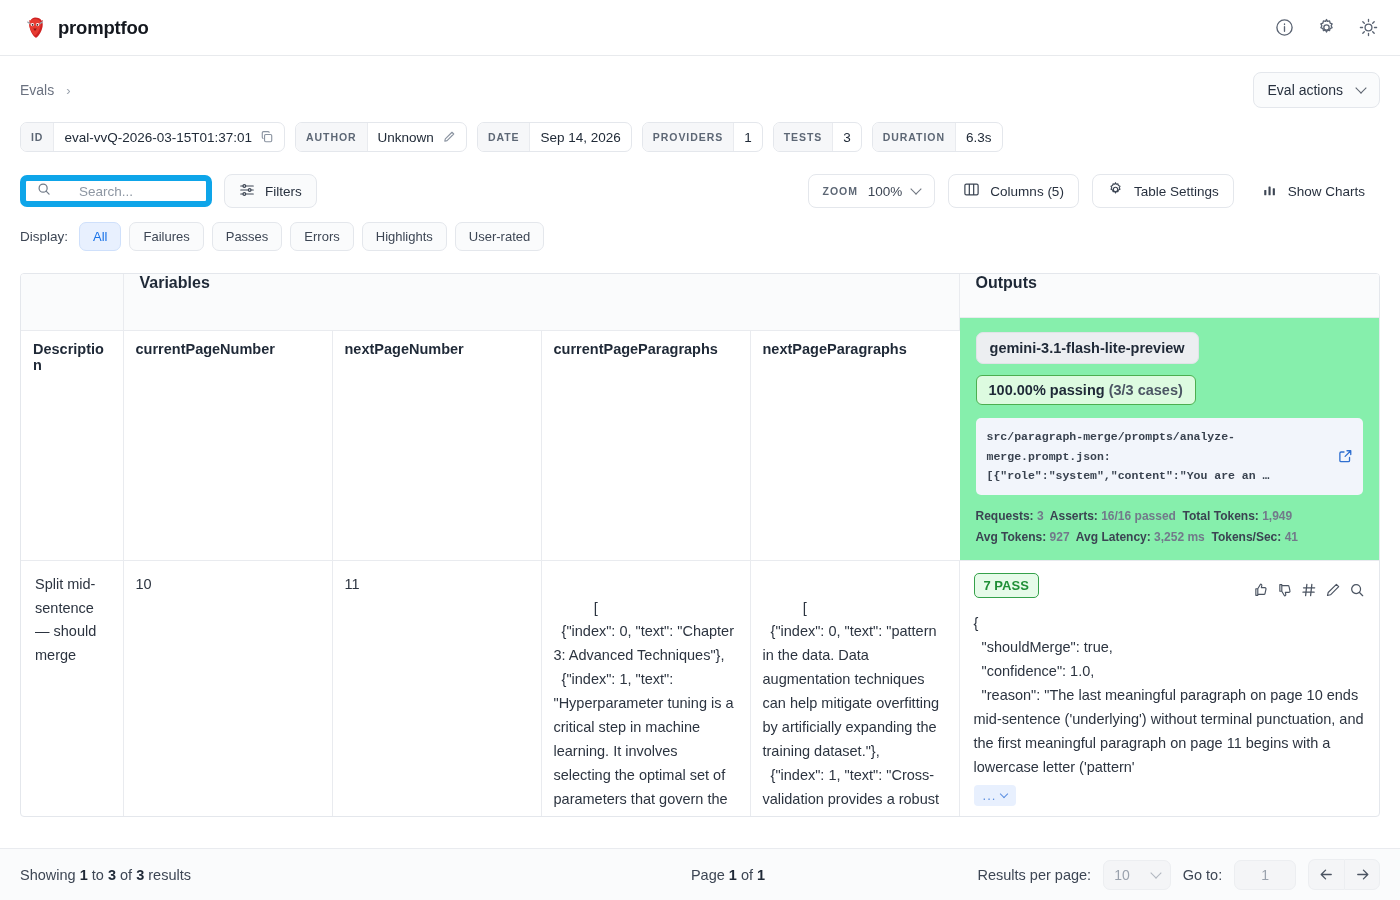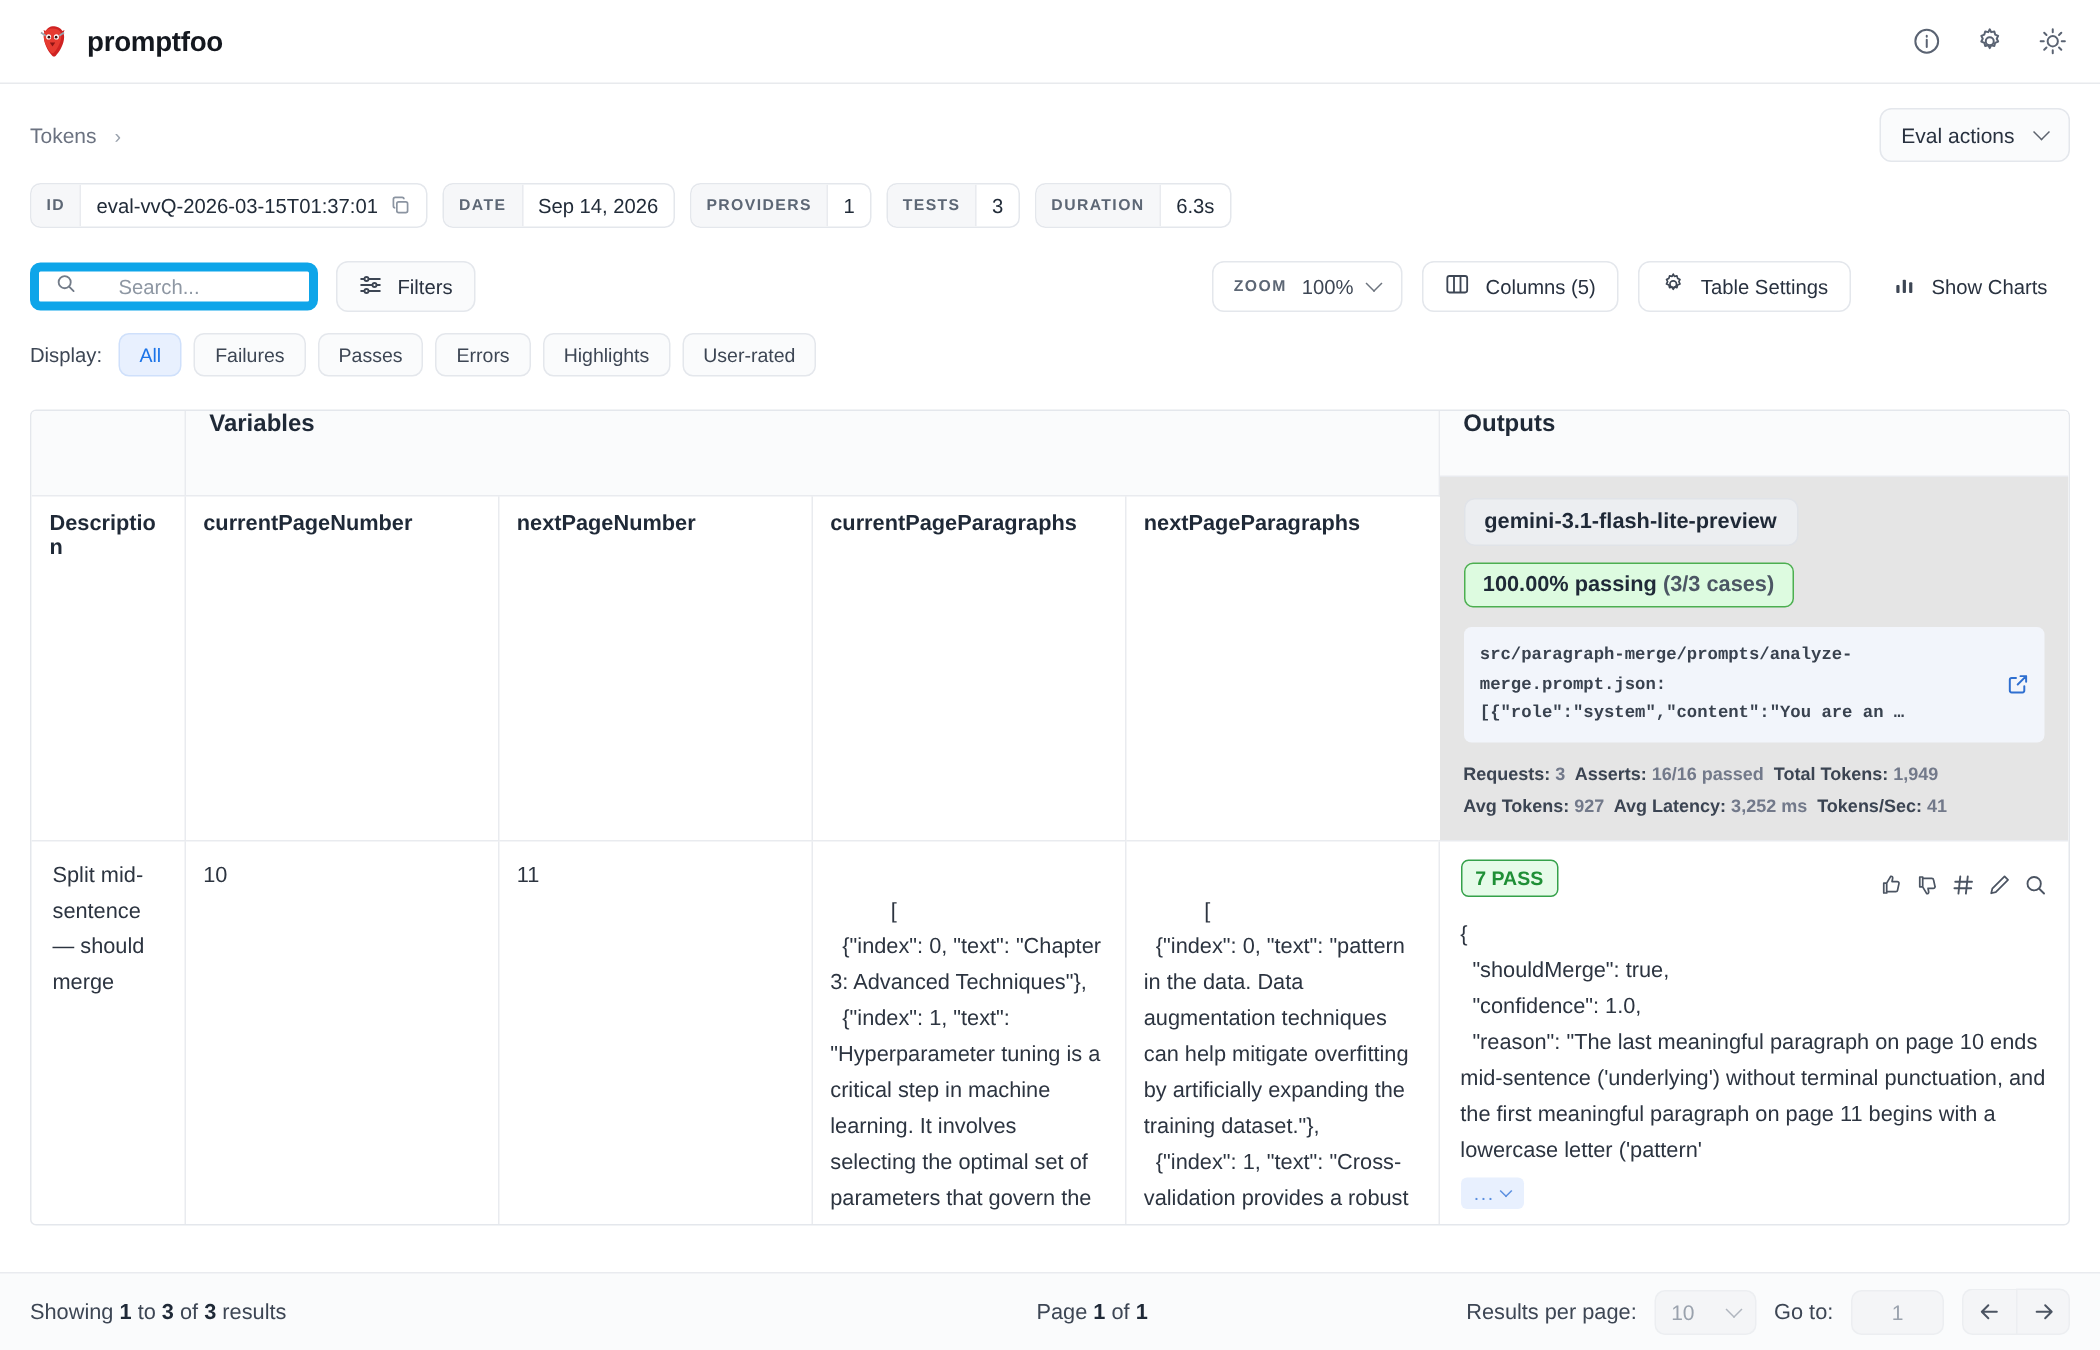--- a/index.html
+++ b/index.html
@@ -223,21 +223,21 @@
     font-size: 14.5px;
     font-weight: bold;
     color: #1f2937;
     vertical-align: bottom;
     height: 180px;
     word-break: break-word;
     background: #fff;
   }
   .prompt-head {
     padding: 14px 16px 12px 16px;
-    background: #e5e5e5;
+    background: #86efac;
     vertical-align: top;
   }
   .provider-chip {
     display: inline-block;
     background: #eceef1;
     border: 1px solid #e0e3e8;
     border-radius: 7px;
     padding: 7px 13px;
     font-size: 14.5px;
     font-weight: bold;
@@ -419,37 +419,48 @@
     <span class="icon-btn">
       <svg width="19" height="19" viewBox="0 0 20 20" fill="none" stroke="currentColor" stroke-width="1.4">
         <circle cx="10" cy="10" r="3.6"></circle>
         <path d="M10 1.5v2.2M10 16.3v2.2M1.5 10h2.2M16.3 10h2.2M4 4l1.6 1.6M14.4 14.4L16 16M16 4l-1.6 1.6M5.6 14.4L4 16" stroke-linecap="round"></path>
       </svg>
     </span>
   </div>
 </div>
 
 <div class="crumbrow">
-  <span class="crumb-link">Tokens</span>
+  <span class="crumb-link">Evals</span>
   <span class="crumb-sep">›</span>
   <div class="eval-actions">
     <span>Eval actions</span>
     <i class="caret"></i>
   </div>
 </div>
 
 <div class="metarow">
   <div class="chip">
     <span class="chip-key">ID</span>
     <span class="chip-val">
       <span>eval-vvQ-2026-03-15T01:37:01</span>
       <span class="mini-icon">
         <svg width="14" height="14" viewBox="0 0 16 16" fill="none" stroke="currentColor" stroke-width="1.3">
           <rect x="5.2" y="5.2" width="8.2" height="8.2" rx="1.4"></rect>
           <path d="M10.6 3.2a1.4 1.4 0 0 0-1.4-1.4H4a1.4 1.4 0 0 0-1.4 1.4v5.2c0 .8.6 1.4 1.4 1.4"></path>
+        </svg>
+      </span>
+    </span>
+  </div>
+  <div class="chip">
+    <span class="chip-key">AUTHOR</span>
+    <span class="chip-val">
+      <span>Unknown</span>
+      <span class="mini-icon">
+        <svg width="14" height="14" viewBox="0 0 16 16" fill="none" stroke="currentColor" stroke-width="1.3">
+          <path d="M11.4 2.6l2 2-7.6 7.6-2.6.6.6-2.6z" stroke-linejoin="round"></path>
         </svg>
       </span>
     </span>
   </div>
   <div class="chip">
     <span class="chip-key">DATE</span>
     <span class="chip-val">Sep 14, 2026</span>
   </div>
   <div class="chip">
     <span class="chip-key">PROVIDERS</span>

